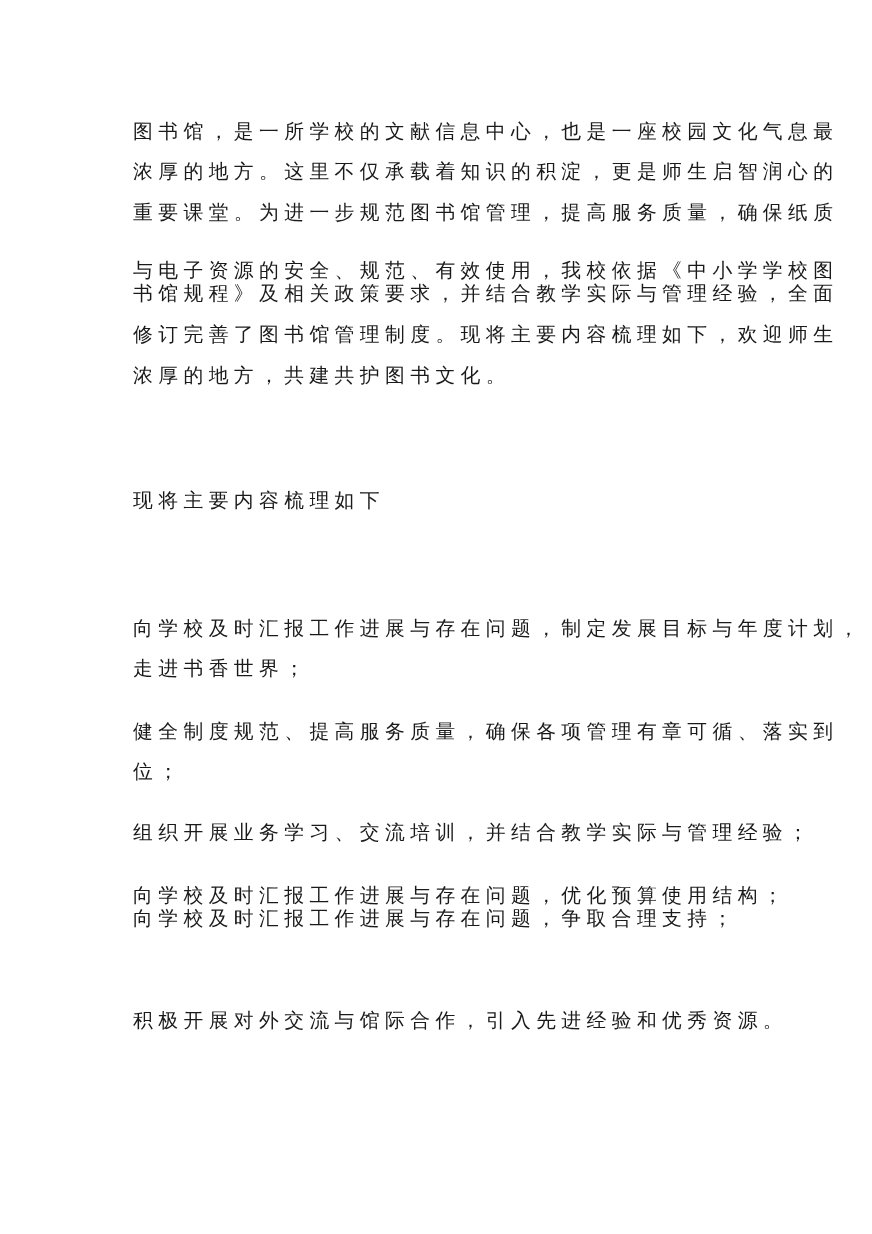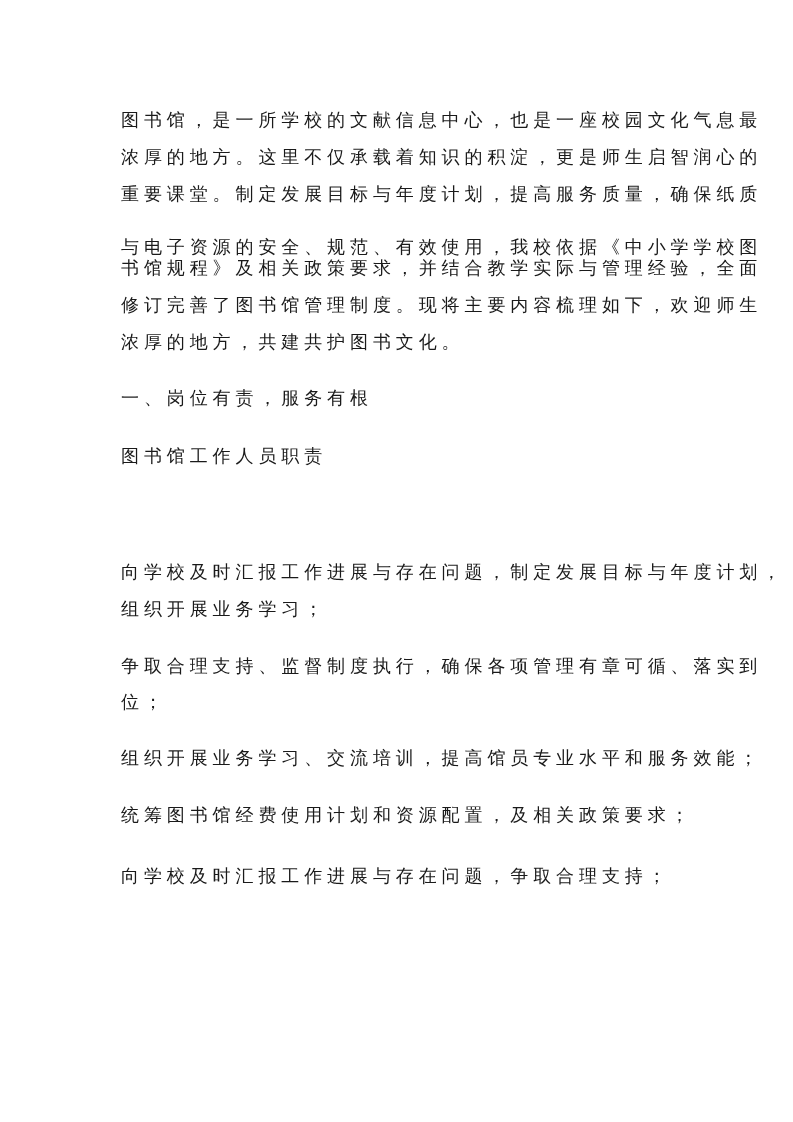--- a/index.html
+++ b/index.html
@@ -8,29 +8,29 @@
     .page { position: absolute; left: 0; top: 0; width: 793px; height: 1122px; background: #fff; }
     .line { position: absolute; left: 121px; font-size: 18px; letter-spacing: 4.9px;
             white-space: nowrap; line-height: 24px; }
   </style>
 </head>
 <body>
 
 <div class="page">
   <div class="line" style="top:145px">浓厚的地方。这里不仅承载着知识的积淀，更是师生启智润心的</div>
   <div class="line" style="top:108px">图书馆，是一所学校的文献信息中心，也是一座校园文化气息最</div>
-  <div class="line" style="top:182px">重要课堂。制定发展目标与年度计划，提高服务质量，确保纸质</div>
+  <div class="line" style="top:182px">重要课堂。为进一步规范图书馆管理，提高服务质量，确保纸质</div>
   <div class="line" style="top:235px">与电子资源的安全、规范、有效使用，我校依据《中小学学校图</div>
   <div class="line" style="top:293px">修订完善了图书馆管理制度。现将主要内容梳理如下，欢迎师生</div>
   <div class="line" style="top:256px">书馆规程》及相关政策要求，并结合教学实际与管理经验，全面</div>
   <div class="line" style="top:330px">浓厚的地方，共建共护图书文化。</div>
 
-  <div class="line" style="top:386px">一、岗位有责，服务有根</div>
-  <div class="line" style="top:444px">图书馆工作人员职责</div>
+  <div class="line" style="top:444px">现将主要内容梳理如下</div>
 
   <div class="line" style="top:560px">向学校及时汇报工作进展与存在问题，制定发展目标与年度计划，</div>
-  <div class="line" style="top:597px">组织开展业务学习；</div>
-  <div class="line" style="top:654px">争取合理支持、监督制度执行，确保各项管理有章可循、落实到</div>
+  <div class="line" style="top:597px">走进书香世界；</div>
+  <div class="line" style="top:654px">健全制度规范、提高服务质量，确保各项管理有章可循、落实到</div>
   <div class="line" style="top:690px">位；</div>
-  <div class="line" style="top:746px">组织开展业务学习、交流培训，提高馆员专业水平和服务效能；</div>
-  <div class="line" style="top:803px">统筹图书馆经费使用计划和资源配置，及相关政策要求；</div>
-  <div class="line" style="top:864px">向学校及时汇报工作进展与存在问题，争取合理支持；</div>
+  <div class="line" style="top:746px">组织开展业务学习、交流培训，并结合教学实际与管理经验；</div>
+  <div class="line" style="top:803px">向学校及时汇报工作进展与存在问题，优化预算使用结构；</div>
+  <div class="line" style="top:824px">向学校及时汇报工作进展与存在问题，争取合理支持；</div>
+  <div class="line" style="top:917px">积极开展对外交流与馆际合作，引入先进经验和优秀资源。</div>
 </div>
 
 </body></html>

